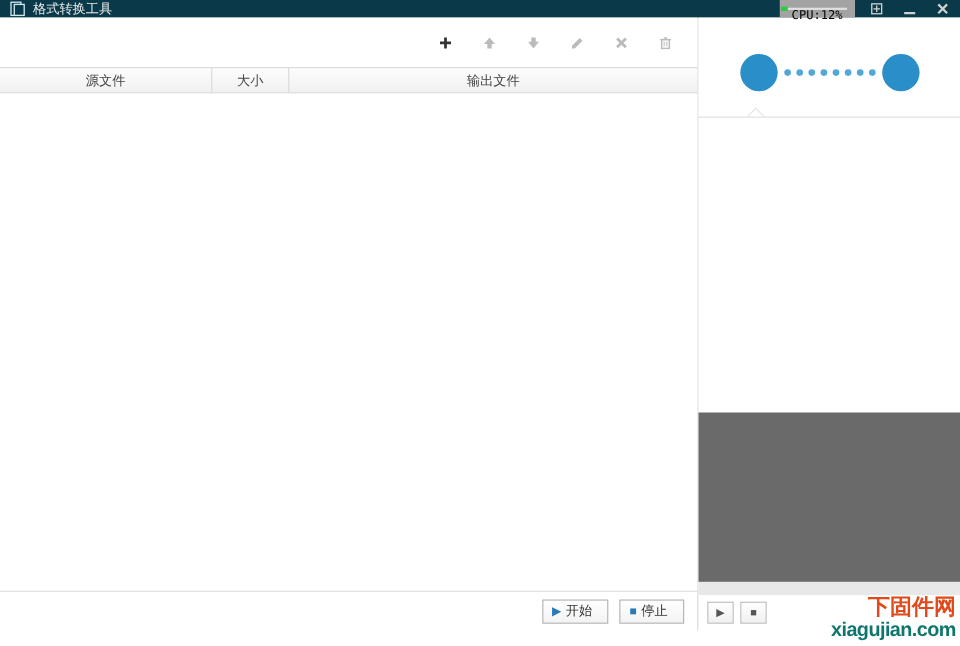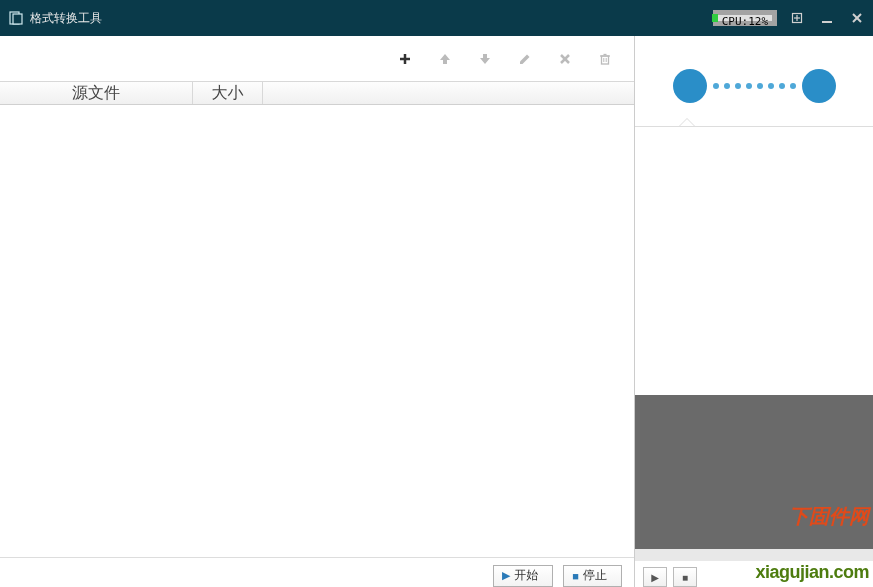--- a/index.html
+++ b/index.html
@@ -5,42 +5,42 @@
     * { margin: 0; padding: 0; box-sizing: border-box; }
     body {
       font-family: "Microsoft YaHei", Arial, sans-serif;
       font-size: 12px;
       width: 873px;
       height: 587px;
       overflow: hidden;
       background: #fff;
     }
     .titlebar {
-      height: 36px;
+      height: 16px;
       background: #0a3a4a;
       color: #fff;
       display: flex;
       align-items: center;
       padding: 0 8px;
     }
     .titlebar-icon {
       width: 16px; height: 16px;
       display: inline-flex;
       align-items: center;
       justify-content: center;
       margin-right: 6px;
     }
     .titlebar-title {
       flex: 1;
       font-size: 12px;
       color: #e8e8e8;
     }
     .cpu-badge {
       background: #e0e0e0;
-      border: 5px solid #a3a3a3;
+      border: 7px solid #a3a3a3;
       padding: 0 4px;
       height: 16px;
       line-height: 14px;
       color: #000;
       font-size: 11px;
       font-family: "SimSun", monospace;
       margin-right: 12px;
       position: relative;
     }
     .cpu-badge::before {
@@ -99,21 +99,21 @@
       border-top: 1px solid #d8d8d8;
       border-bottom: 1px solid #d0d0d0;
       height: 24px;
     }
     .th {
       border-right: 1px solid #d8d8d8;
       display: flex;
       align-items: center;
       justify-content: center;
       color: #444;
-      font-size: 16px;
+      font-size: 12px;
     }
     .th-source { width: 193px; }
     .th-size { width: 70px; text-align: right; }
     .th-status { width: 155px; }
     .th-output { flex: 1; border-right: none; }
     .table-body {
       flex: 1;
       background: #fff;
     }
     .bottom-bar {
@@ -227,27 +227,25 @@
       right: 4px;
       bottom: 4px;
       text-align: right;
       font-weight: bold;
       line-height: 1.1;
       pointer-events: none;
     }
     .watermark .cn {
       font-size: 20px;
       color: #e04a1a;
-      font-style: italic;
     }
     .watermark .en {
       font-size: 18px;
-      color: #4d7c0f;
+      color: #0f766e;
       letter-spacing: -0.5px;
-      margin-top: 36px;
     }
   </style>
 </head>
 <body>
 
 <div class="titlebar">
   <span class="titlebar-icon">
     <svg width="14" height="14" viewBox="0 0 14 14">
         <rect x="1" y="1" width="9" height="12" fill="none" stroke="#cfe8ef" stroke-width="1.2"></rect>
         <rect x="4" y="3" width="9" height="10" fill="#0a3a4a" stroke="#cfe8ef" stroke-width="1.2"></rect>
@@ -313,20 +311,21 @@
             <line x1="2" y1="4" x2="12" y2="4" stroke="currentColor" stroke-width="1.3"></line>
             <line x1="5.5" y1="2.5" x2="8.5" y2="2.5" stroke="currentColor" stroke-width="1.3"></line>
             <line x1="5.8" y1="6" x2="5.8" y2="10" stroke="currentColor" stroke-width="1"></line>
             <line x1="8.2" y1="6" x2="8.2" y2="10" stroke="currentColor" stroke-width="1"></line>
           </svg>
       </span>
     </div>
     <div class="table-header">
       <div class="th th-source">源文件</div>
       <div class="th th-size">大小</div>
+      <div class="th th-output">输出文件</div>
     </div>
     <div class="table-body"></div>
     <div class="bottom-bar">
       <button class="action-btn">
         <span class="glyph" style="color:#2a7ab8">▶</span>
         <span>开始</span>
       </button>
       <button class="action-btn">
         <span class="glyph" style="color:#2a7ab8">■</span>
         <span>停止</span>

